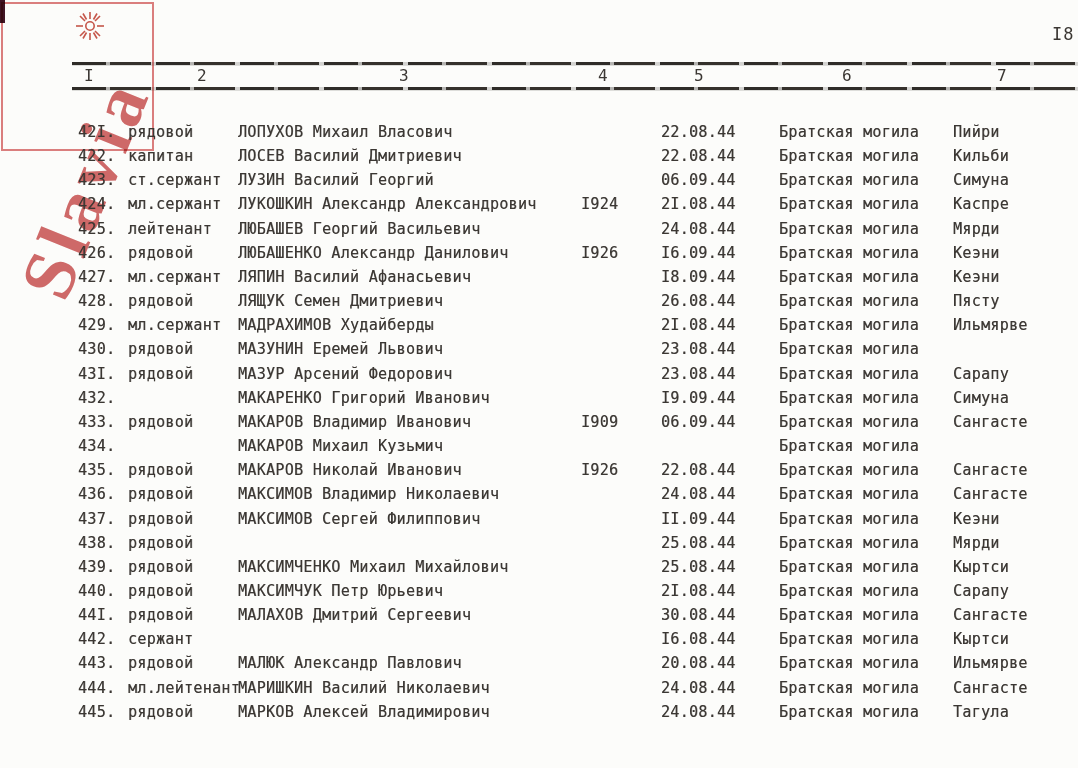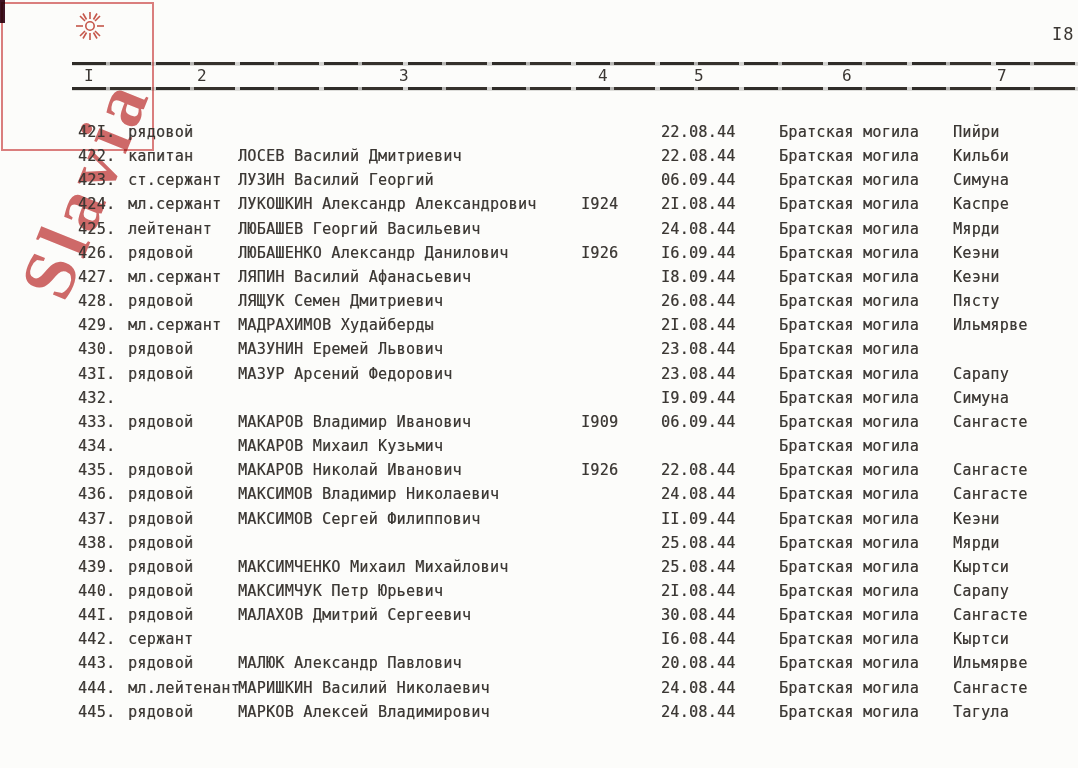--- a/index.html
+++ b/index.html
@@ -94,20 +94,21 @@
   <span class="col-num" style="left:598px">4</span>
   <span class="col-num" style="left:694px">5</span>
   <span class="col-num" style="left:842px">6</span>
   <span class="col-num" style="left:997px">7</span>
   <div class="rule rule-bottom"></div>
 
   <div class="rows">
       <div class="row">
       <span class="c-num">42I.</span>
       <span class="c-rank">рядовой</span>
+      <span class="c-name">ЛОПУХОВ Михаил Власович</span>
       <span class="c-year"></span>
       <span class="c-date">22.08.44</span>
       <span class="c-grave">Братская могила</span>
       <span class="c-place">Пийри</span>
     </div>
       <div class="row">
       <span class="c-num">422.</span>
       <span class="c-rank">капитан</span>
       <span class="c-name">ЛОСЕВ Василий Дмитриевич</span>
       <span class="c-year"></span>
@@ -192,20 +193,21 @@
       <span class="c-rank">рядовой</span>
       <span class="c-name">МАЗУР Арсений Федорович</span>
       <span class="c-year"></span>
       <span class="c-date">23.08.44</span>
       <span class="c-grave">Братская могила</span>
       <span class="c-place">Сарапу</span>
     </div>
       <div class="row">
       <span class="c-num">432.</span>
       <span class="c-rank"></span>
+      <span class="c-name">МАКАРЕНКО Григорий Иванович</span>
       <span class="c-year"></span>
       <span class="c-date">I9.09.44</span>
       <span class="c-grave">Братская могила</span>
       <span class="c-place">Симуна</span>
     </div>
       <div class="row">
       <span class="c-num">433.</span>
       <span class="c-rank">рядовой</span>
       <span class="c-name">МАКАРОВ Владимир Иванович</span>
       <span class="c-year">I909</span>

